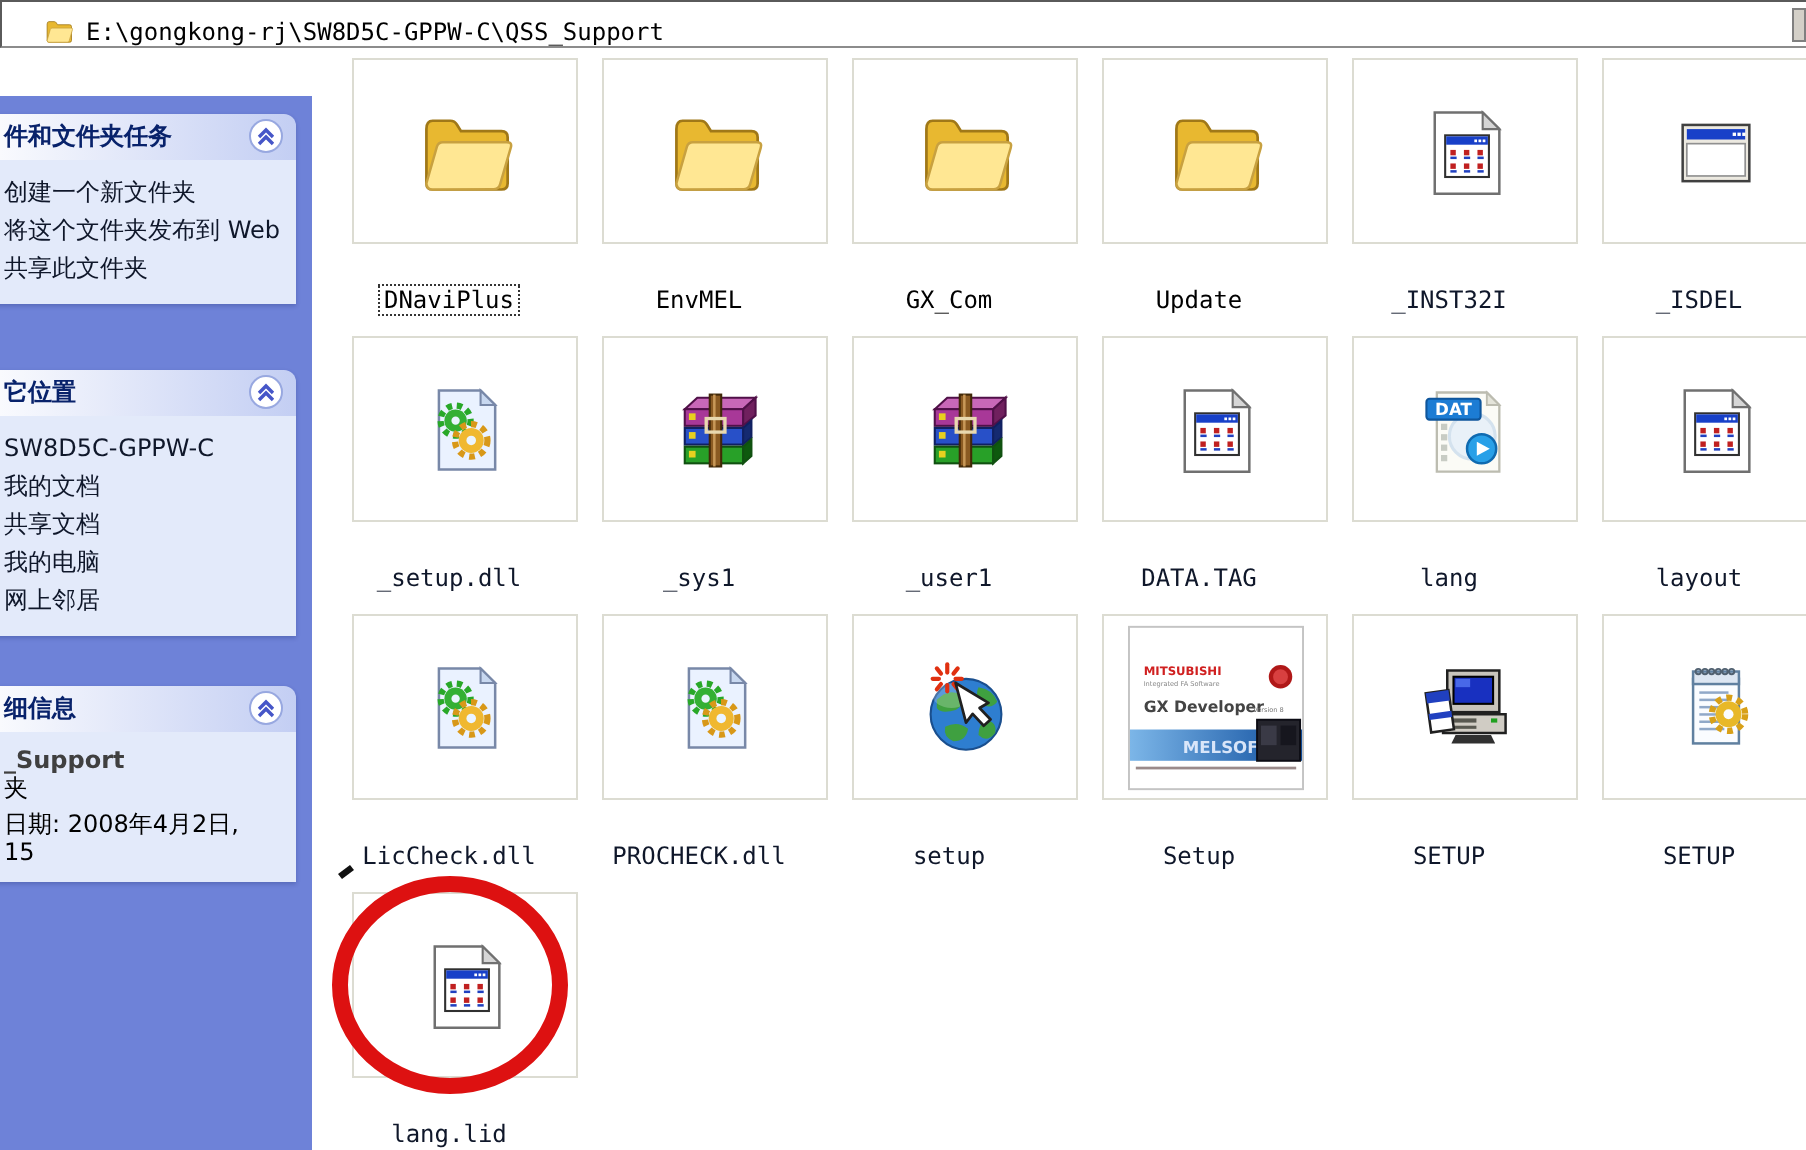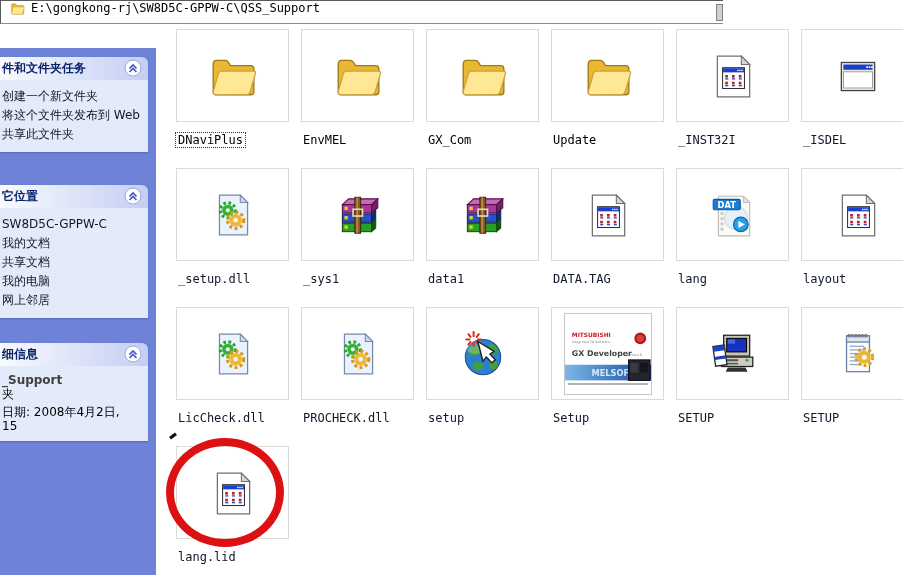--- a/index.html
+++ b/index.html
@@ -1,23 +1,23 @@
 <!DOCTYPE html>
 <html><head>
 <meta charset="utf-8">
 <style>
   * { margin:0; padding:0; box-sizing:border-box; }
   html,body { width:903px; height:575px; }
   body { font-family:"DejaVu Sans", "Liberation Sans", sans-serif; background:#fff; }
   #screen { position:relative; width:903px; height:575px; overflow:hidden; background:#fff; }
 
   
-  .addressbar { position:absolute; left:0; top:0; width:723px; height:24px;
+  .addressbar { position:absolute; left:0; top:0; width:903px; height:24px;
     background:#fff; border-top:1px solid #5a5a5a; border-bottom:1px solid #8c8c8c; border-left:1px solid #5a5a5a;
-    display:flex; align-items:flex-start; padding-left:8px; }
+    display:flex; align-items:flex-end; padding-left:20px; }
   .addressbar .afold { width:17px; height:15px; margin-right:5px; flex:0 0 auto; }
   .addressbar .path { font:12px "DejaVu Sans Mono", monospace; color:#000; white-space:nowrap; }
   .addr-frag { position:absolute; right:0; top:3px; width:7px; height:17px; background:#d4d0c8; border:1px solid #808080; }
 
   
   .sidebar { position:absolute; left:0; top:27px; width:156px; height:548px; background:#6e82d8; overflow:hidden;margin-top:21px; }
   .panel { position:absolute; left:-16px; width:164px; border-radius:6px 6px 0 0; overflow:hidden;
     box-shadow:0 1px 2px rgba(20,30,90,.25); }
   .panel-head { height:23px; background:linear-gradient(to right,#ffffff,#c3cef3);
     display:flex; align-items:center; padding-left:18px; position:relative; }
@@ -31,21 +31,21 @@
 
   
   .files { position:absolute; left:156px; top:25px; width:747px;
     display:grid; grid-template-columns:repeat(6,97px); column-gap:28px;
     grid-auto-rows:113px; row-gap:26px; padding:4px 0 0 20px; }
   .file-item { width:97px; }
   .thumb { width:113px; height:93px; border:1px solid #dcdcd2; background:#fff;
     display:flex; align-items:center; justify-content:center; }
   .ficon { width:50px; height:50px; }
   .bigthumb { width:88px; height:84px; }
-  .label { margin-top:11px; text-align:left; font:12px "DejaVu Sans Mono", monospace; line-height:14px; }
+  .label { margin-top:21px; text-align:center; font:12px "DejaVu Sans Mono", monospace; line-height:14px; }
   .label span { padding:0 2px; }
   .label.folder { color:#000; }
   .label.file { color:#0f172a; }
   .label.focused span { outline:1px dotted #333; }
 
   
   .red-ellipse { position:absolute; left:166px; top:438px; width:118px; height:109px;
     border:8px solid #dd1111; border-radius:50%; pointer-events:none; z-index:5; }
   .black-mark { position:absolute; left:168px; top:432px; z-index:5; pointer-events:none; }
 
@@ -336,21 +336,21 @@
           </svg>
         </div>
       <div class="label file"><span>_sys1</span></div>
     </div>
     <div class="file-item">
       <div class="thumb">
           <svg class="ficon" viewBox="0 0 48 48">
             <use href="#sym-rar"></use>
           </svg>
         </div>
-      <div class="label file"><span>data1</span></div>
+      <div class="label file"><span>_user1</span></div>
     </div>
     <div class="file-item">
       <div class="thumb">
           <svg class="ficon" viewBox="0 0 48 48">
             <use href="#sym-docwin"></use>
           </svg>
         </div>
       <div class="label file"><span>DATA.TAG</span></div>
     </div>
     <div class="file-item">

